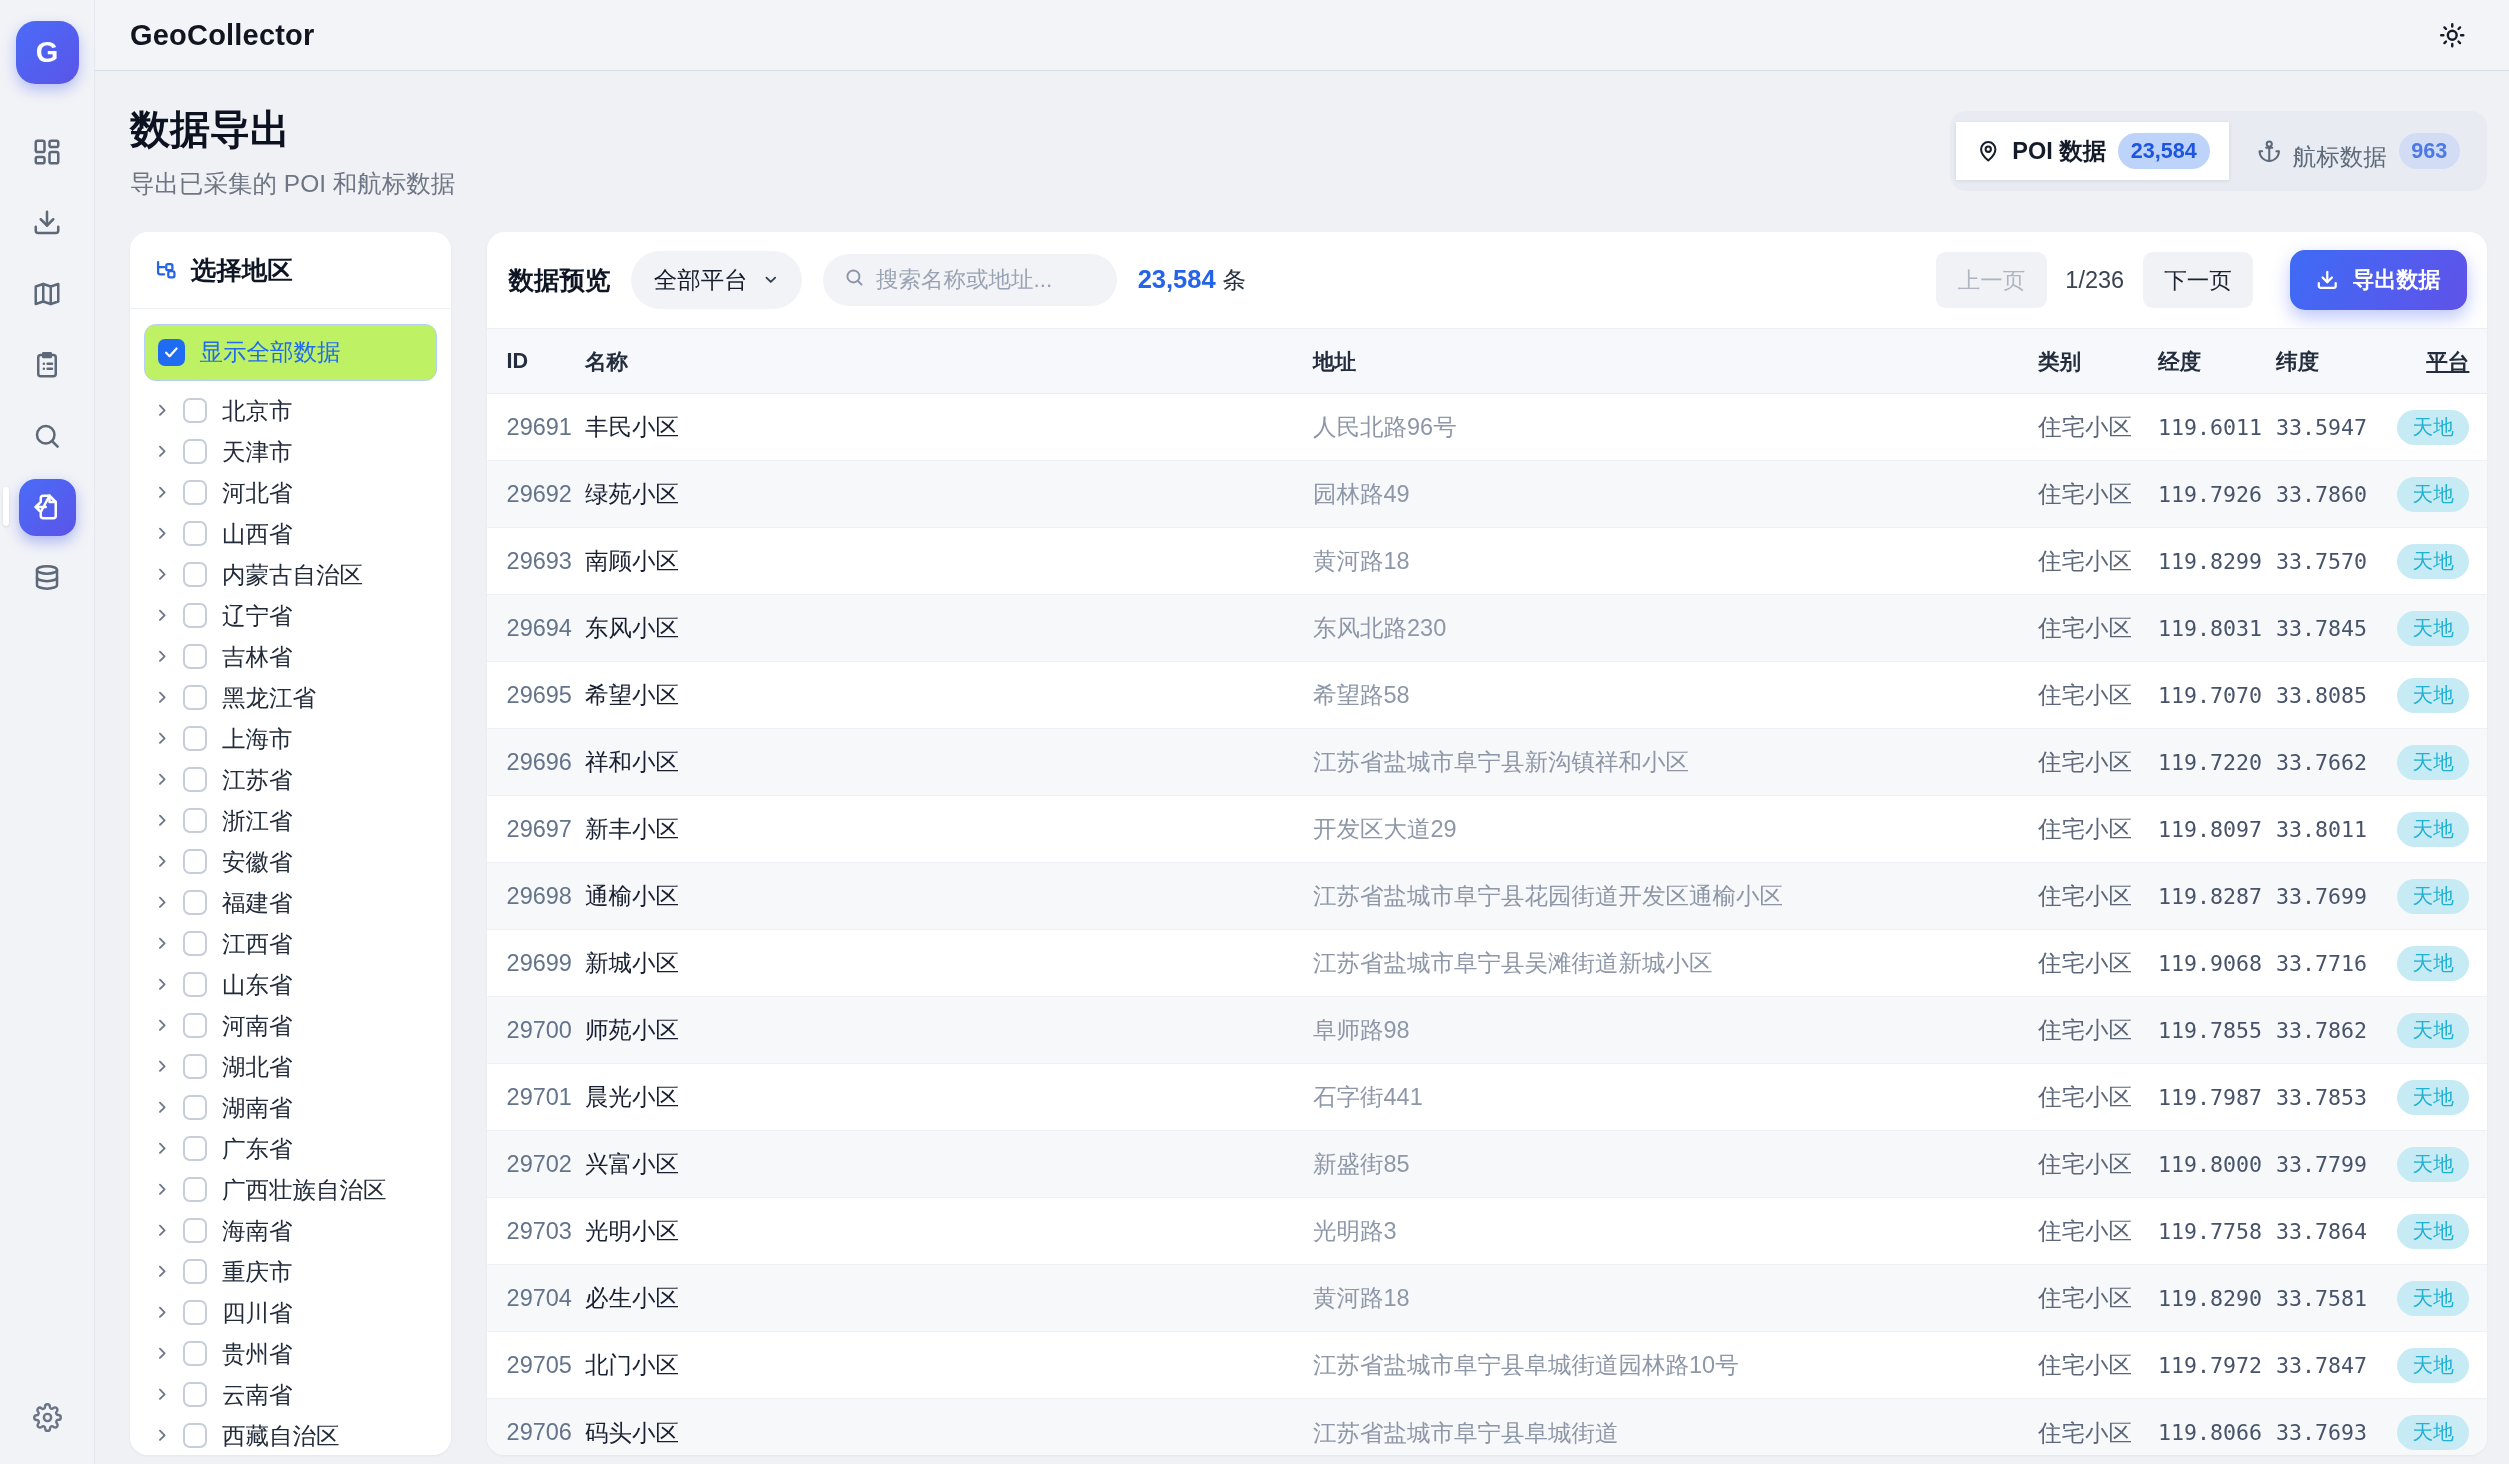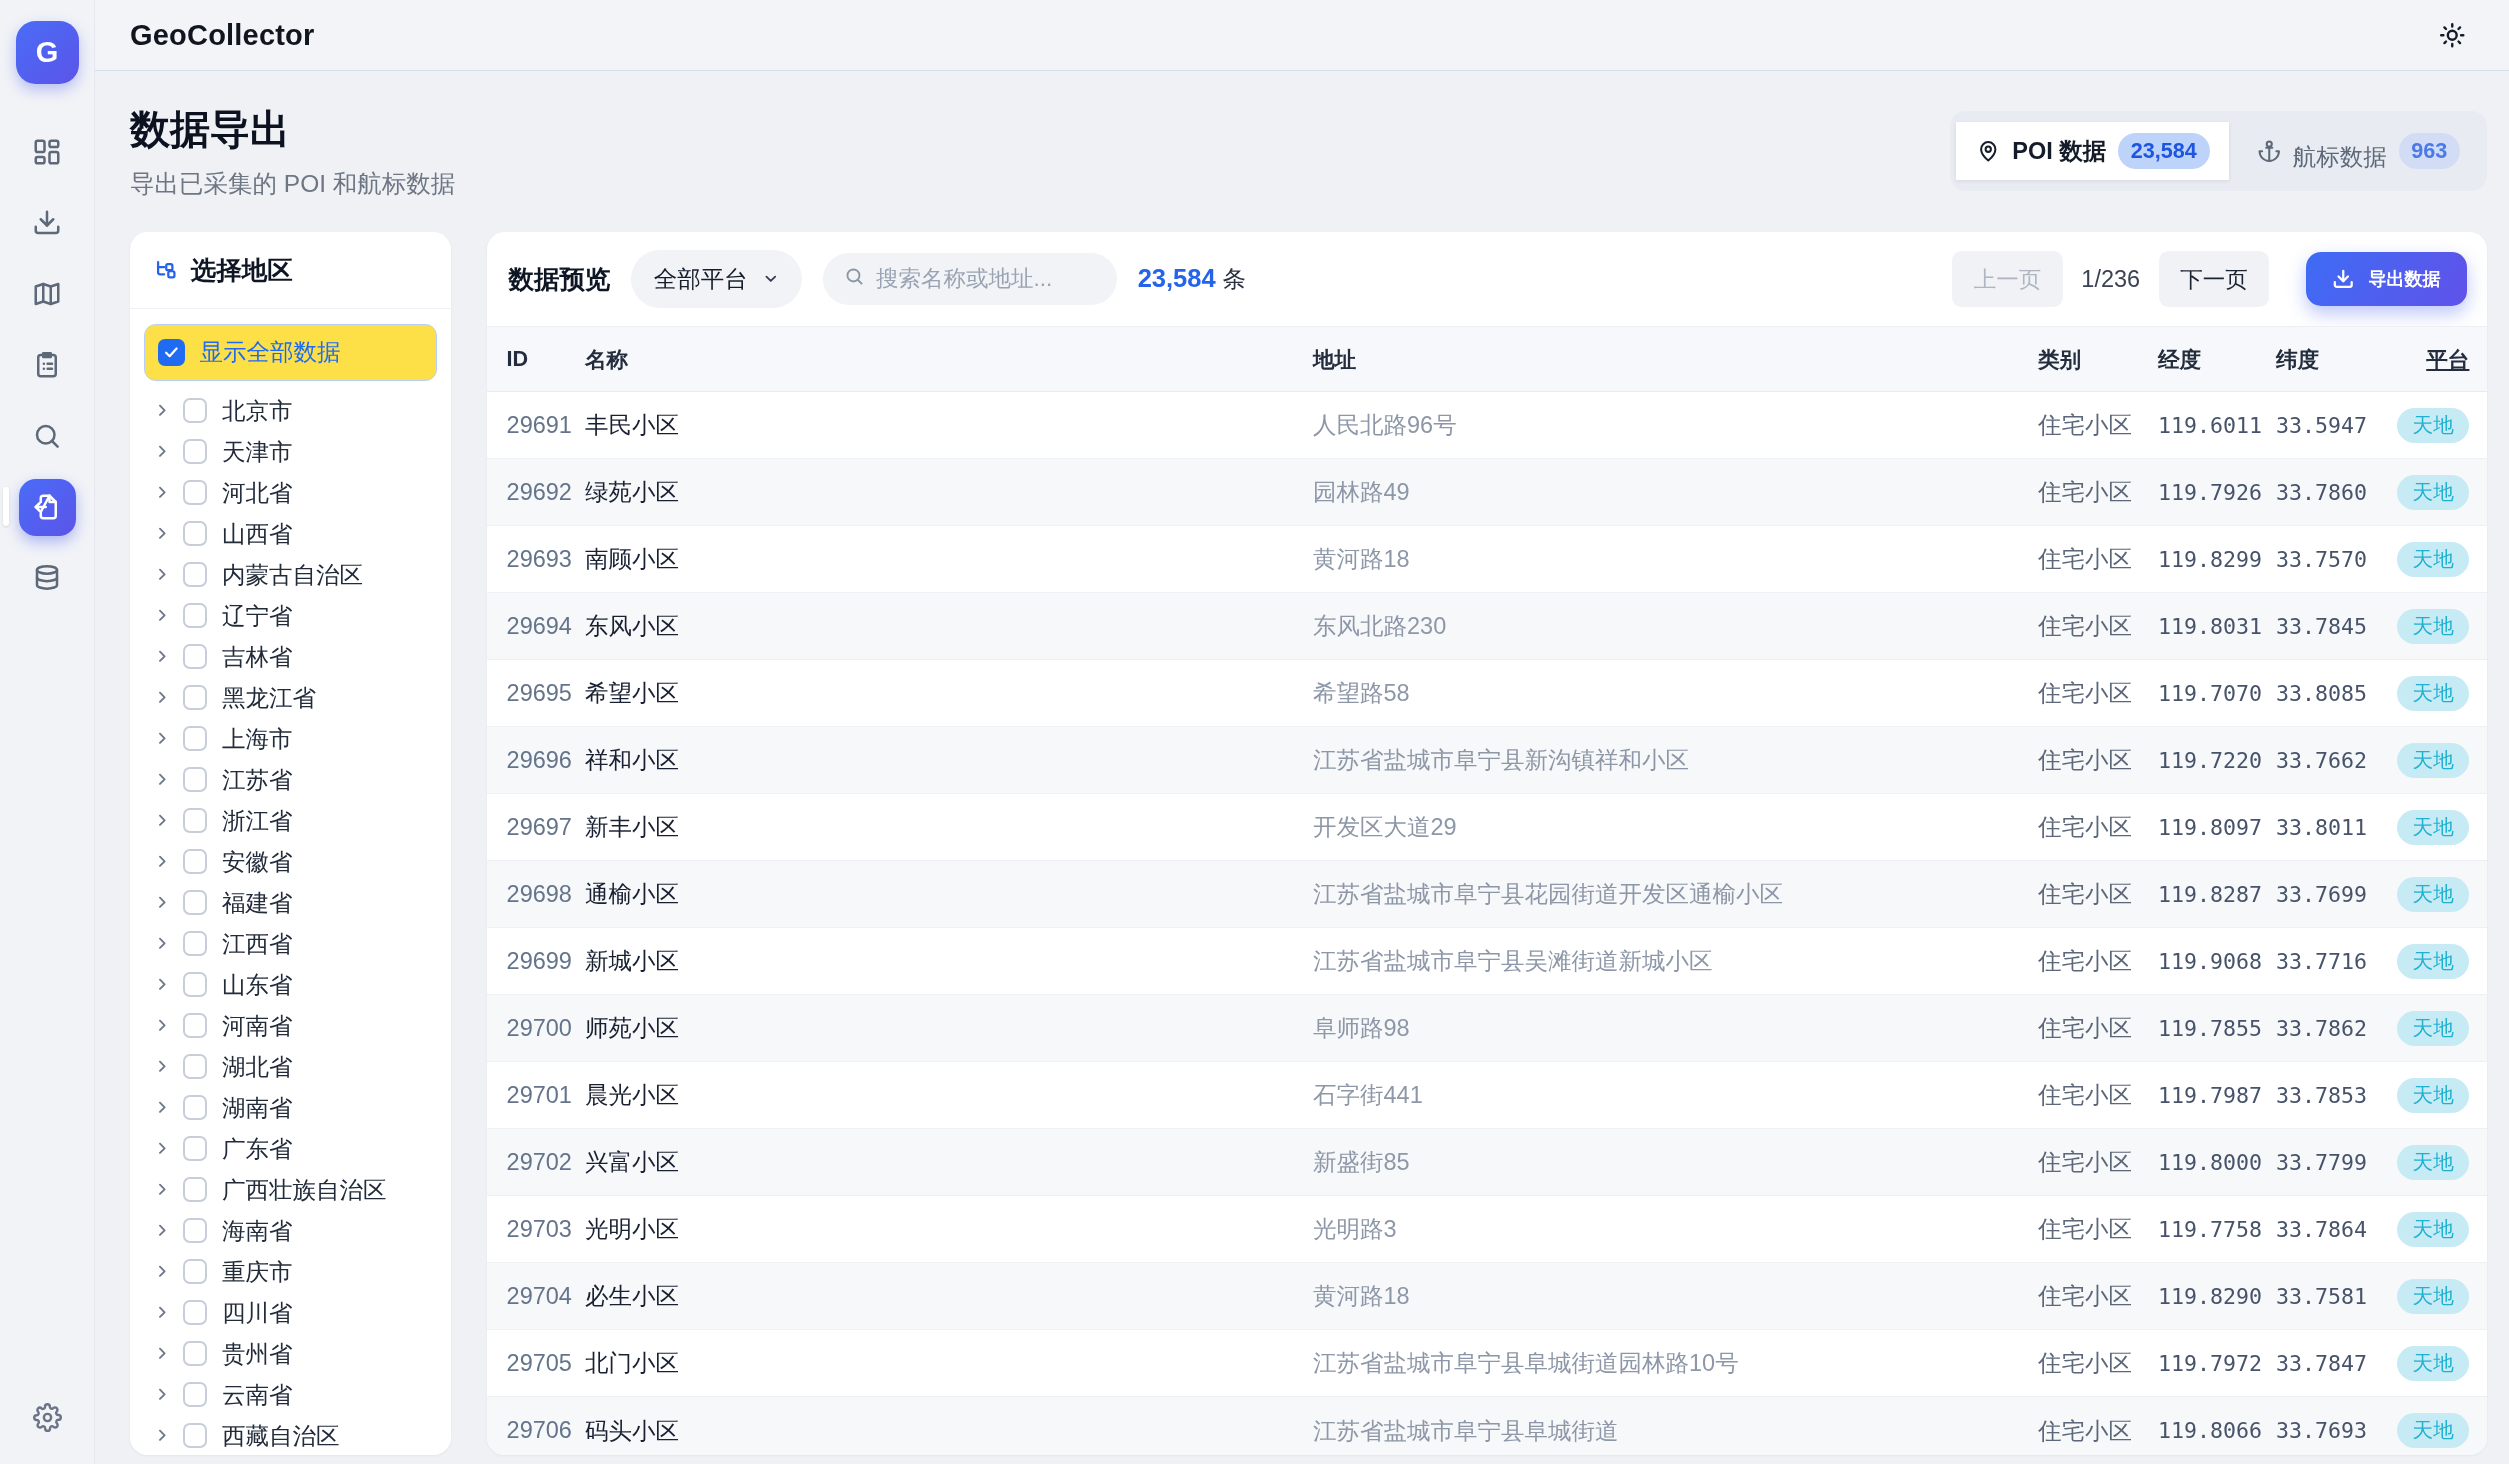--- a/index.html
+++ b/index.html
@@ -84,21 +84,21 @@
   .card { background:#ffffff; border-radius:17.6px; box-shadow:0 1px 2.9px rgba(16,24,40,.05); }
 
   
   .region-card { width:321px; flex:0 0 321px; overflow:hidden; display:flex; flex-direction:column; }
   .region-head { display:flex; align-items:center; gap:12.7px; padding:21.6px 23.5px 19.6px; }
   .region-head svg { width:24.5px; height:24.5px; stroke:#2563eb; stroke-width:2.2; fill:none; stroke-linecap:round; stroke-linejoin:round; }
   .region-title { font-size:25.5px; font-weight:bold; color:#0e1524; }
   .region-divider { height:1px; background:#edf0f5; }
   .region-body { padding:14.7px 13.7px; overflow:hidden; }
   .show-all {
-    display:flex; align-items:center; gap:14.7px; background:#fde047;
+    display:flex; align-items:center; gap:14.7px; background:#bef264;
     border:1px solid #b5cffa; border-radius:11.8px; padding:11.8px 13.7px; cursor:pointer;
   }
   .cb-on {
     width:26.5px; height:26.5px; flex:0 0 26.5px; border-radius:6.9px; background:#1f6bf2;
     display:flex; align-items:center; justify-content:center;
   }
   .cb-on svg { width:16.7px; height:16.7px; stroke:#fff; stroke-width:3.2; fill:none; stroke-linecap:round; stroke-linejoin:round; }
   .show-all-label { font-size:23.5px; color:#1f6bf2; }
   .tree { margin-top:8.8px; }
   .tree-item { height:41px; display:flex; align-items:center; padding-left:9.8px; cursor:pointer; }
@@ -130,21 +130,21 @@
   .result-count { font-size:25.5px; font-weight:700; color:#2563eb; white-space:nowrap; }
   .result-unit { font-size:23.5px; font-weight:400; color:#2a3242; margin-left:6.9px; }
   .toolbar-spacer { flex:1; }
   .page-btn { border-radius:9.8px; padding:12.7px 21.6px; font-size:22.5px; background:#f0f2f6; cursor:pointer; white-space:nowrap; }
   .page-btn.disabled { color:#aeb5c1; cursor:default; }
   .page-btn.enabled { color:#1b2331; }
   .page-indicator { font-size:23.5px; color:#3a4353; margin:0 -2px; white-space:nowrap; }
   .export-btn {
     margin-left:15.7px; display:flex; align-items:center; gap:13.7px;
     background:linear-gradient(120deg,#3e6cf5 0%,#6052e9 100%);
-    color:#fff; border-radius:15px; padding:14.7px 26.5px; font-size:18px; font-weight:600;
+    color:#fff; border-radius:15px; padding:14.7px 26.5px; font-size:22px; font-weight:600;
     box-shadow:0 7.8px 17.6px rgba(70,98,240,.35); cursor:pointer; white-space:nowrap;
   }
   .export-btn svg { width:22.5px; height:22.5px; stroke:#fff; stroke-width:2.4; fill:none; stroke-linecap:round; stroke-linejoin:round; }
 
   table { width:100%; border-collapse:collapse; table-layout:fixed; }
   thead tr { background:#f7f8fb; height:65px; }
   th {
     font-size:21.6px; font-weight:600; color:#232d3d; text-align:left;
     border-top:1px solid #edeff3; border-bottom:1px solid #e8ebef; padding:0;
   }

